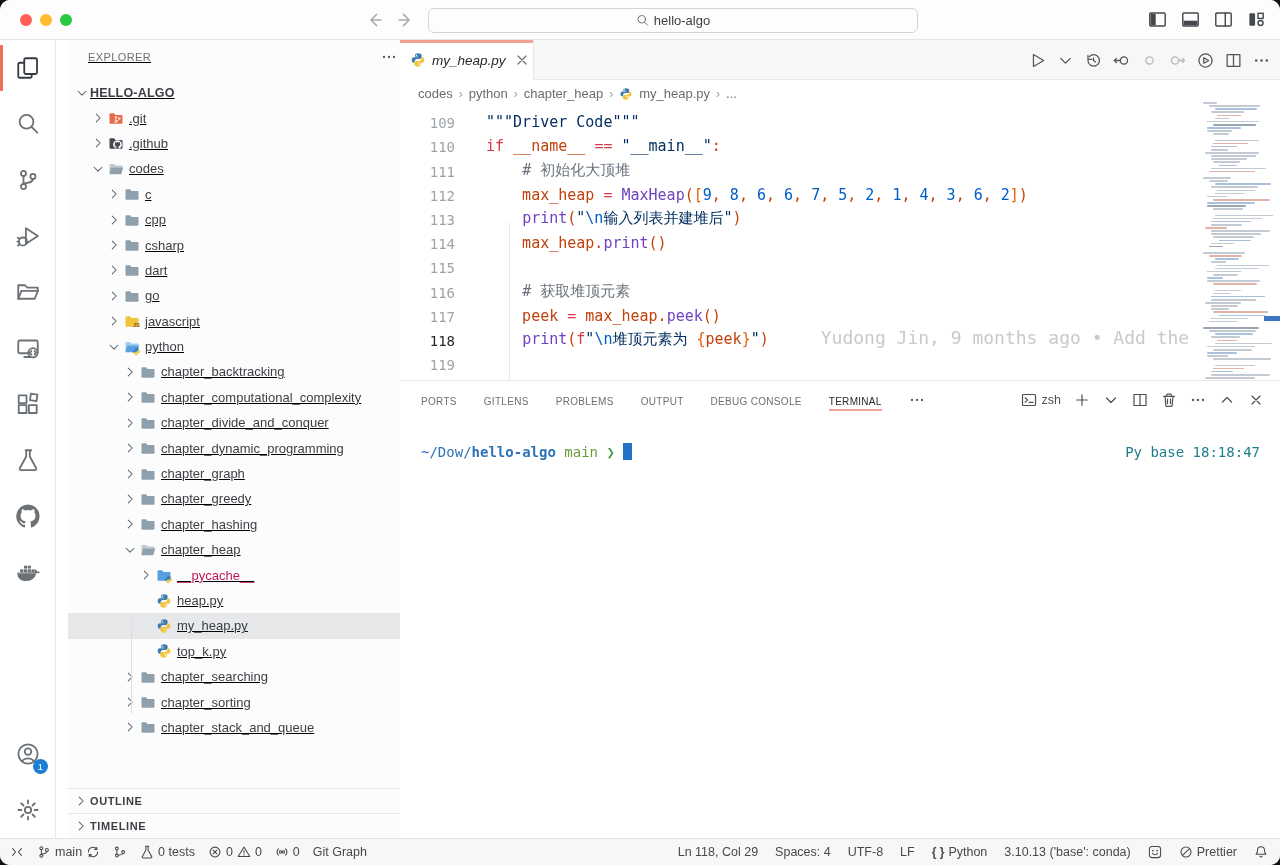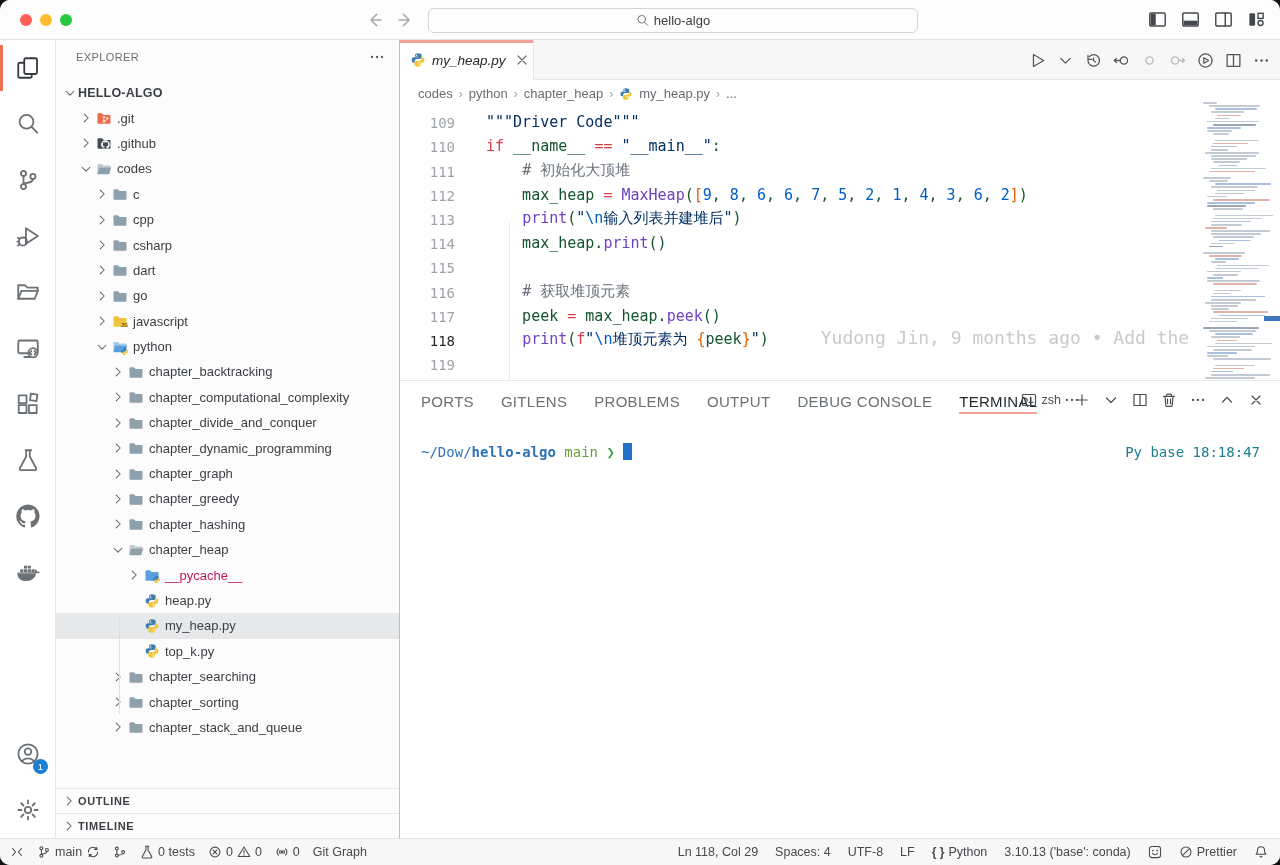--- a/index.html
+++ b/index.html
@@ -22,21 +22,21 @@
   
   #activitybar{position:absolute;left:0;top:40px;width:56px;height:798px;background:#ffffff;border-right:1px solid #e7e7e7;display:flex;flex-direction:column;justify-content:space-between;}
   #activity-top,#activity-bottom{display:flex;flex-direction:column;}
   .ab-item{position:relative;width:56px;height:56px;display:flex;align-items:center;justify-content:center;color:#6c7176;cursor:pointer;}
   .ab-item .ic{width:24px;height:24px;}
   .ab-item.active{color:#343a40;}
   .ab-item.active::before{content:"";position:absolute;left:0;top:5px;bottom:5px;width:2.5px;background:#ee7056;}
   .ab-item .badge{position:absolute;right:8px;bottom:8px;min-width:15px;height:15px;border-radius:8px;background:#1c7fd4;color:#fff;font-size:9.5px;display:flex;align-items:center;justify-content:center;padding:0 3px;}
 
   
-  #sidebar{position:absolute;left:56px;top:40px;width:344px;height:798px;background:#fcfcfc;border-right:1px solid #fca5a5;overflow:hidden;}
+  #sidebar{position:absolute;left:68px;top:40px;width:344px;height:798px;background:#fcfcfc;border-right:1px solid #fca5a5;overflow:hidden;text-decoration:underline;}
   #sb-header{height:34px;display:flex;align-items:center;padding:0 14px 0 20px;color:#6b6f73;font-size:11px;letter-spacing:.4px;}
   #sb-header .spacer{flex:1;}
   #sb-header .ic{width:16px;height:16px;color:#55595e;cursor:pointer;}
   #tree{padding-top:6px;position:relative;}
   .row{height:25.4px;display:flex;align-items:center;font-size:13px;color:#3b3f44;cursor:pointer;white-space:nowrap;}
   .row.sel{background:#e6e8ea;}
   .row.bold .lbl{font-weight:bold;font-size:12.5px;letter-spacing:.2px;}
   .row.dim .lbl{color:#be185d;}
   .row .tw{width:16px;height:16px;display:inline-flex;align-items:center;justify-content:center;color:#5f656b;flex:none;}
   .row .tw svg{width:14px;height:14px;}
@@ -64,31 +64,31 @@
   #editor-actions .ic.dim{opacity:.38;}
   #breadcrumbs{position:absolute;left:0;top:40px;right:0;height:27px;display:flex;align-items:center;padding-left:18px;gap:6px;font-size:13px;color:#686d72;background:#fff;}
   #breadcrumbs .sep{color:#9aa0a6;font-size:12px;}
   #breadcrumbs .fic{width:14px;height:14px;} #breadcrumbs .fic svg{width:14px;height:14px;}
   #code{position:absolute;left:0;top:67px;right:85px;bottom:0;overflow:hidden;font-family:"DejaVu Sans Mono",monospace;font-size:15px;}
   .cl{height:24.2px;display:flex;align-items:flex-end;white-space:pre;}
   .ln{width:55px;text-align:right;color:#9da3a9;font-size:14px;flex:none;}
   .ln.cur{color:#24292e;}
   .ct{margin-left:31px;}
   .tk-kw{color:#d73a49;} .tk-fn{color:#6f42c1;} .tk-num{color:#005cc5;} .tk-str{color:#032f62;}
-  .tk-esc{color:#005cc5;} .tk-com{color:#6a737d;} .tk-txt{color:#14532d;} .tk-brk{color:#e36209;}
+  .tk-esc{color:#005cc5;} .tk-com{color:#6a737d;} .tk-txt{color:#c2410c;} .tk-brk{color:#e36209;}
   .blame{color:#c7cacd;margin-left:52px;font-size:18px;}
   #indent-guide{position:absolute;left:109px;top:115px;width:1px;height:194px;background:#e9eaec;}
   #minimap{position:absolute;right:0;top:58px;width:85px;height:285px;padding:4px 4px 0 8px;overflow:hidden;}
   .mm-row{height:1.7px;margin-bottom:1.45px;border-radius:1px;}
   #overview-marker{position:absolute;right:0;top:276px;width:16px;height:5px;background:#3e76c0;}
 
   
   #panel{position:absolute;left:400px;top:380px;width:880px;height:458px;background:#fff;border-top:1px solid #e7e7e7;}
   #panel-tabs{position:absolute;left:21px;top:0;height:38px;display:flex;align-items:center;gap:27px;}
-  .p-tab{font-size:15px;letter-spacing:.3px;color:#6b7075;cursor:pointer;padding:10px 0 8px 0;position:relative;}
+  .p-tab{font-size:10px;letter-spacing:.3px;color:#6b7075;cursor:pointer;padding:10px 0 8px 0;position:relative;}
   .p-tab.active{color:#24292e;}
   .p-tab.active::after{content:"";position:absolute;left:0;right:0;bottom:4px;height:1.5px;background:#f1a294;}
   #panel-tab-more{width:16px;height:16px;color:#55595e;cursor:pointer;}
   #panel-actions{position:absolute;right:16px;top:0;height:38px;display:flex;align-items:center;gap:13px;color:#4c5055;}
   #panel-actions .ic{width:16px;height:16px;cursor:pointer;}
   #panel-actions .zsh{display:flex;align-items:center;gap:5px;font-size:12.5px;color:#4c5055;cursor:pointer;}
   #term{position:absolute;left:21px;right:20px;top:62px;font-family:"DejaVu Sans Mono",monospace;font-size:14px;display:flex;justify-content:space-between;align-items:center;}
   #term .cwd{color:#2e73b8;} #term .repo{color:#2e73b8;font-weight:bold;} #term .branch{color:#689f38;}
   #term .arrow{color:#43a047;} 
   #term .cursor{display:inline-block;width:9px;height:17px;background:#2472c8;vertical-align:text-bottom;margin-left:8px;}

